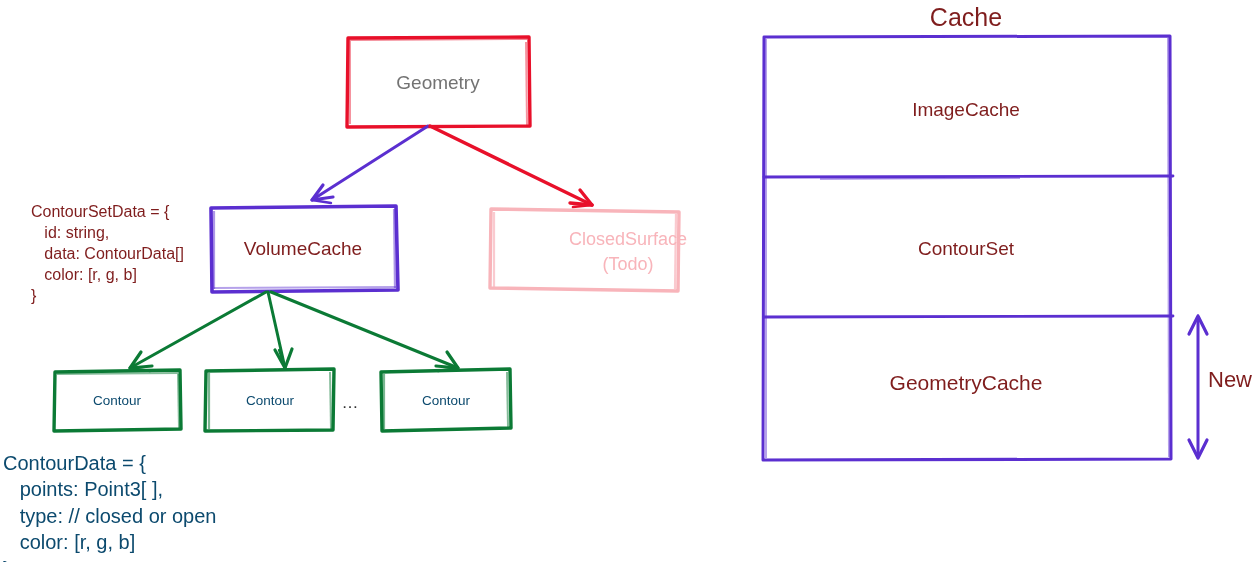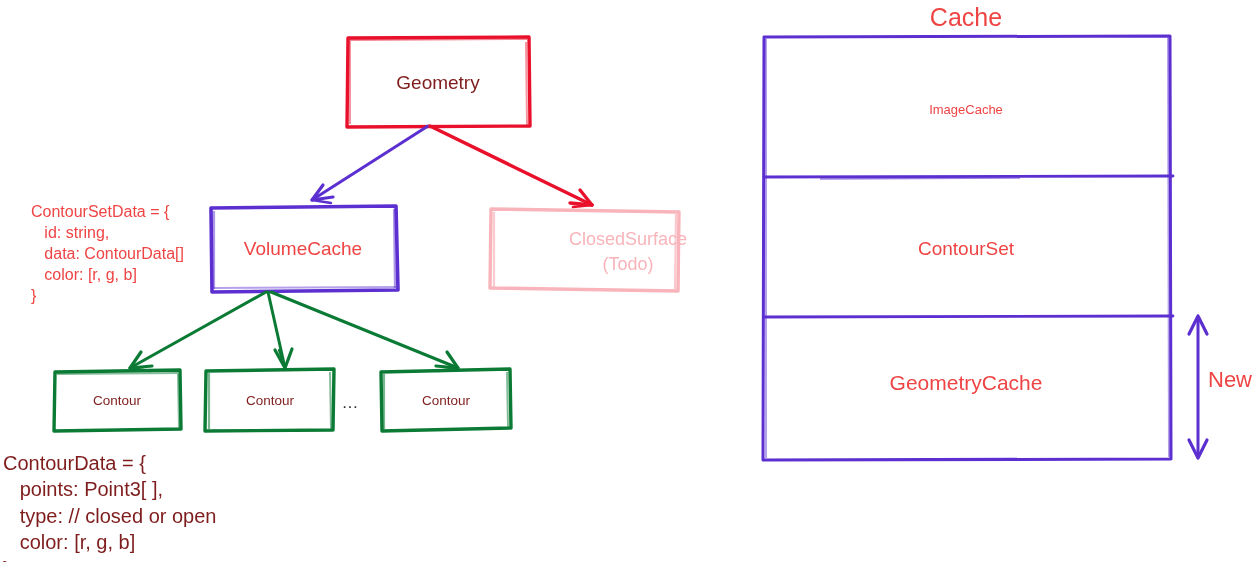--- a/index.html
+++ b/index.html
@@ -29,23 +29,23 @@
     line-height: 1.25;
   }
   .node-label {
     text-align: center;
     transform: translate(-50%, -50%);
   }
   .code-block {
     white-space: pre;
     line-height: 1.32;
   }
-  .t-red    { color: #7f1d1d; }
-  .t-purple { color: #ef4444; }
-  .t-green  { color: #7f1d1d; }
+  .t-red    { color: #737373; }
+  .t-purple { color: #7f1d1d; }
+  .t-green  { color: #0c4a6e; }
   .t-pink   { color: #f8b4ba; margin-left: 44px; }
 </style>
 </head>
 <body>
 
 <div id="stage">
 
   <svg class="layer" viewBox="0 0 1252 562">
 
     <g>
@@ -149,19 +149,19 @@
 }</div>
 
   <div class="lbl code-block t-green" style="left:3px; top:450px; font-size:20px;">ContourData = {
    points: Point3[ ],
    type: // closed or open
    color: [r, g, b]
 }</div>
 
   <div class="lbl node-label t-purple" style="left:966px; top:18px; font-size:25px;">Cache</div>
 
-  <div class="lbl node-label t-purple" style="left:966px; top:110px; font-size:13px;">ImageCache</div>
+  <div class="lbl node-label t-purple" style="left:966px; top:110px; font-size:19px;">ImageCache</div>
   <div class="lbl node-label t-purple" style="left:966px; top:249px; font-size:19px;">ContourSet</div>
   <div class="lbl node-label t-purple" style="left:966px; top:383px; font-size:21px;">GeometryCache</div>
 
   <div class="lbl node-label t-purple" style="left:1230px; top:380px; font-size:22px;">New</div>
 
 </div>
 
 </body></html>

